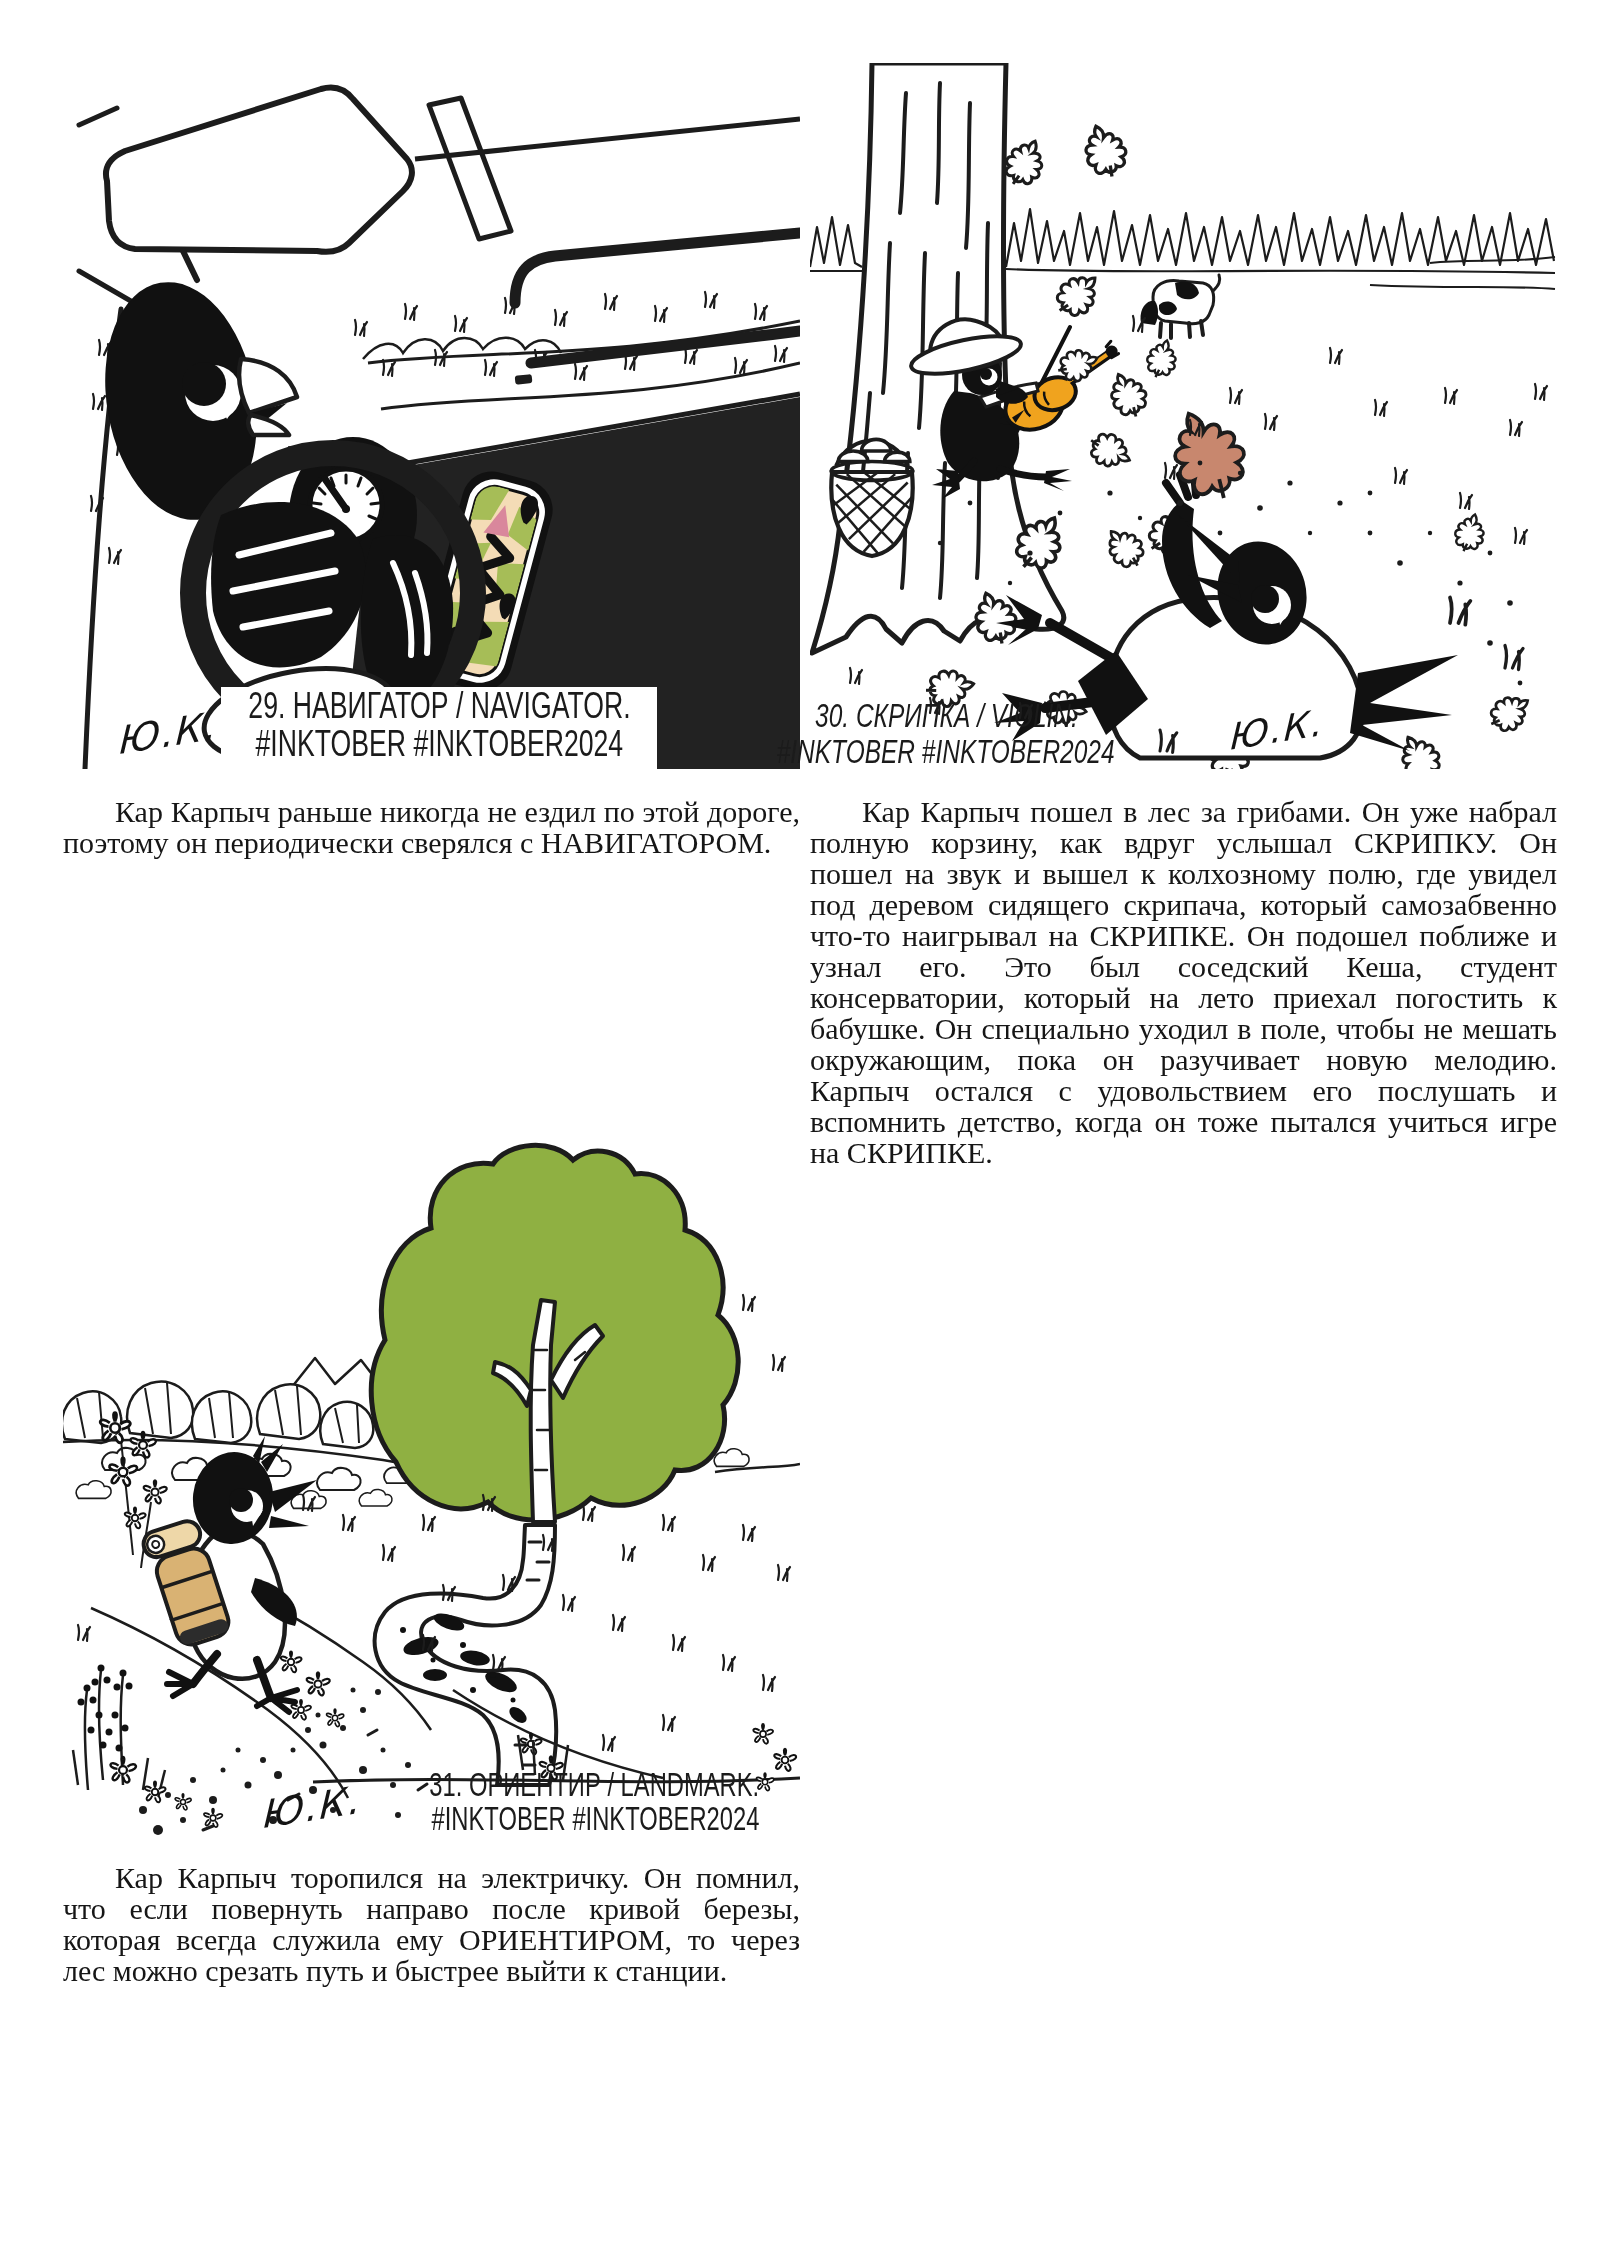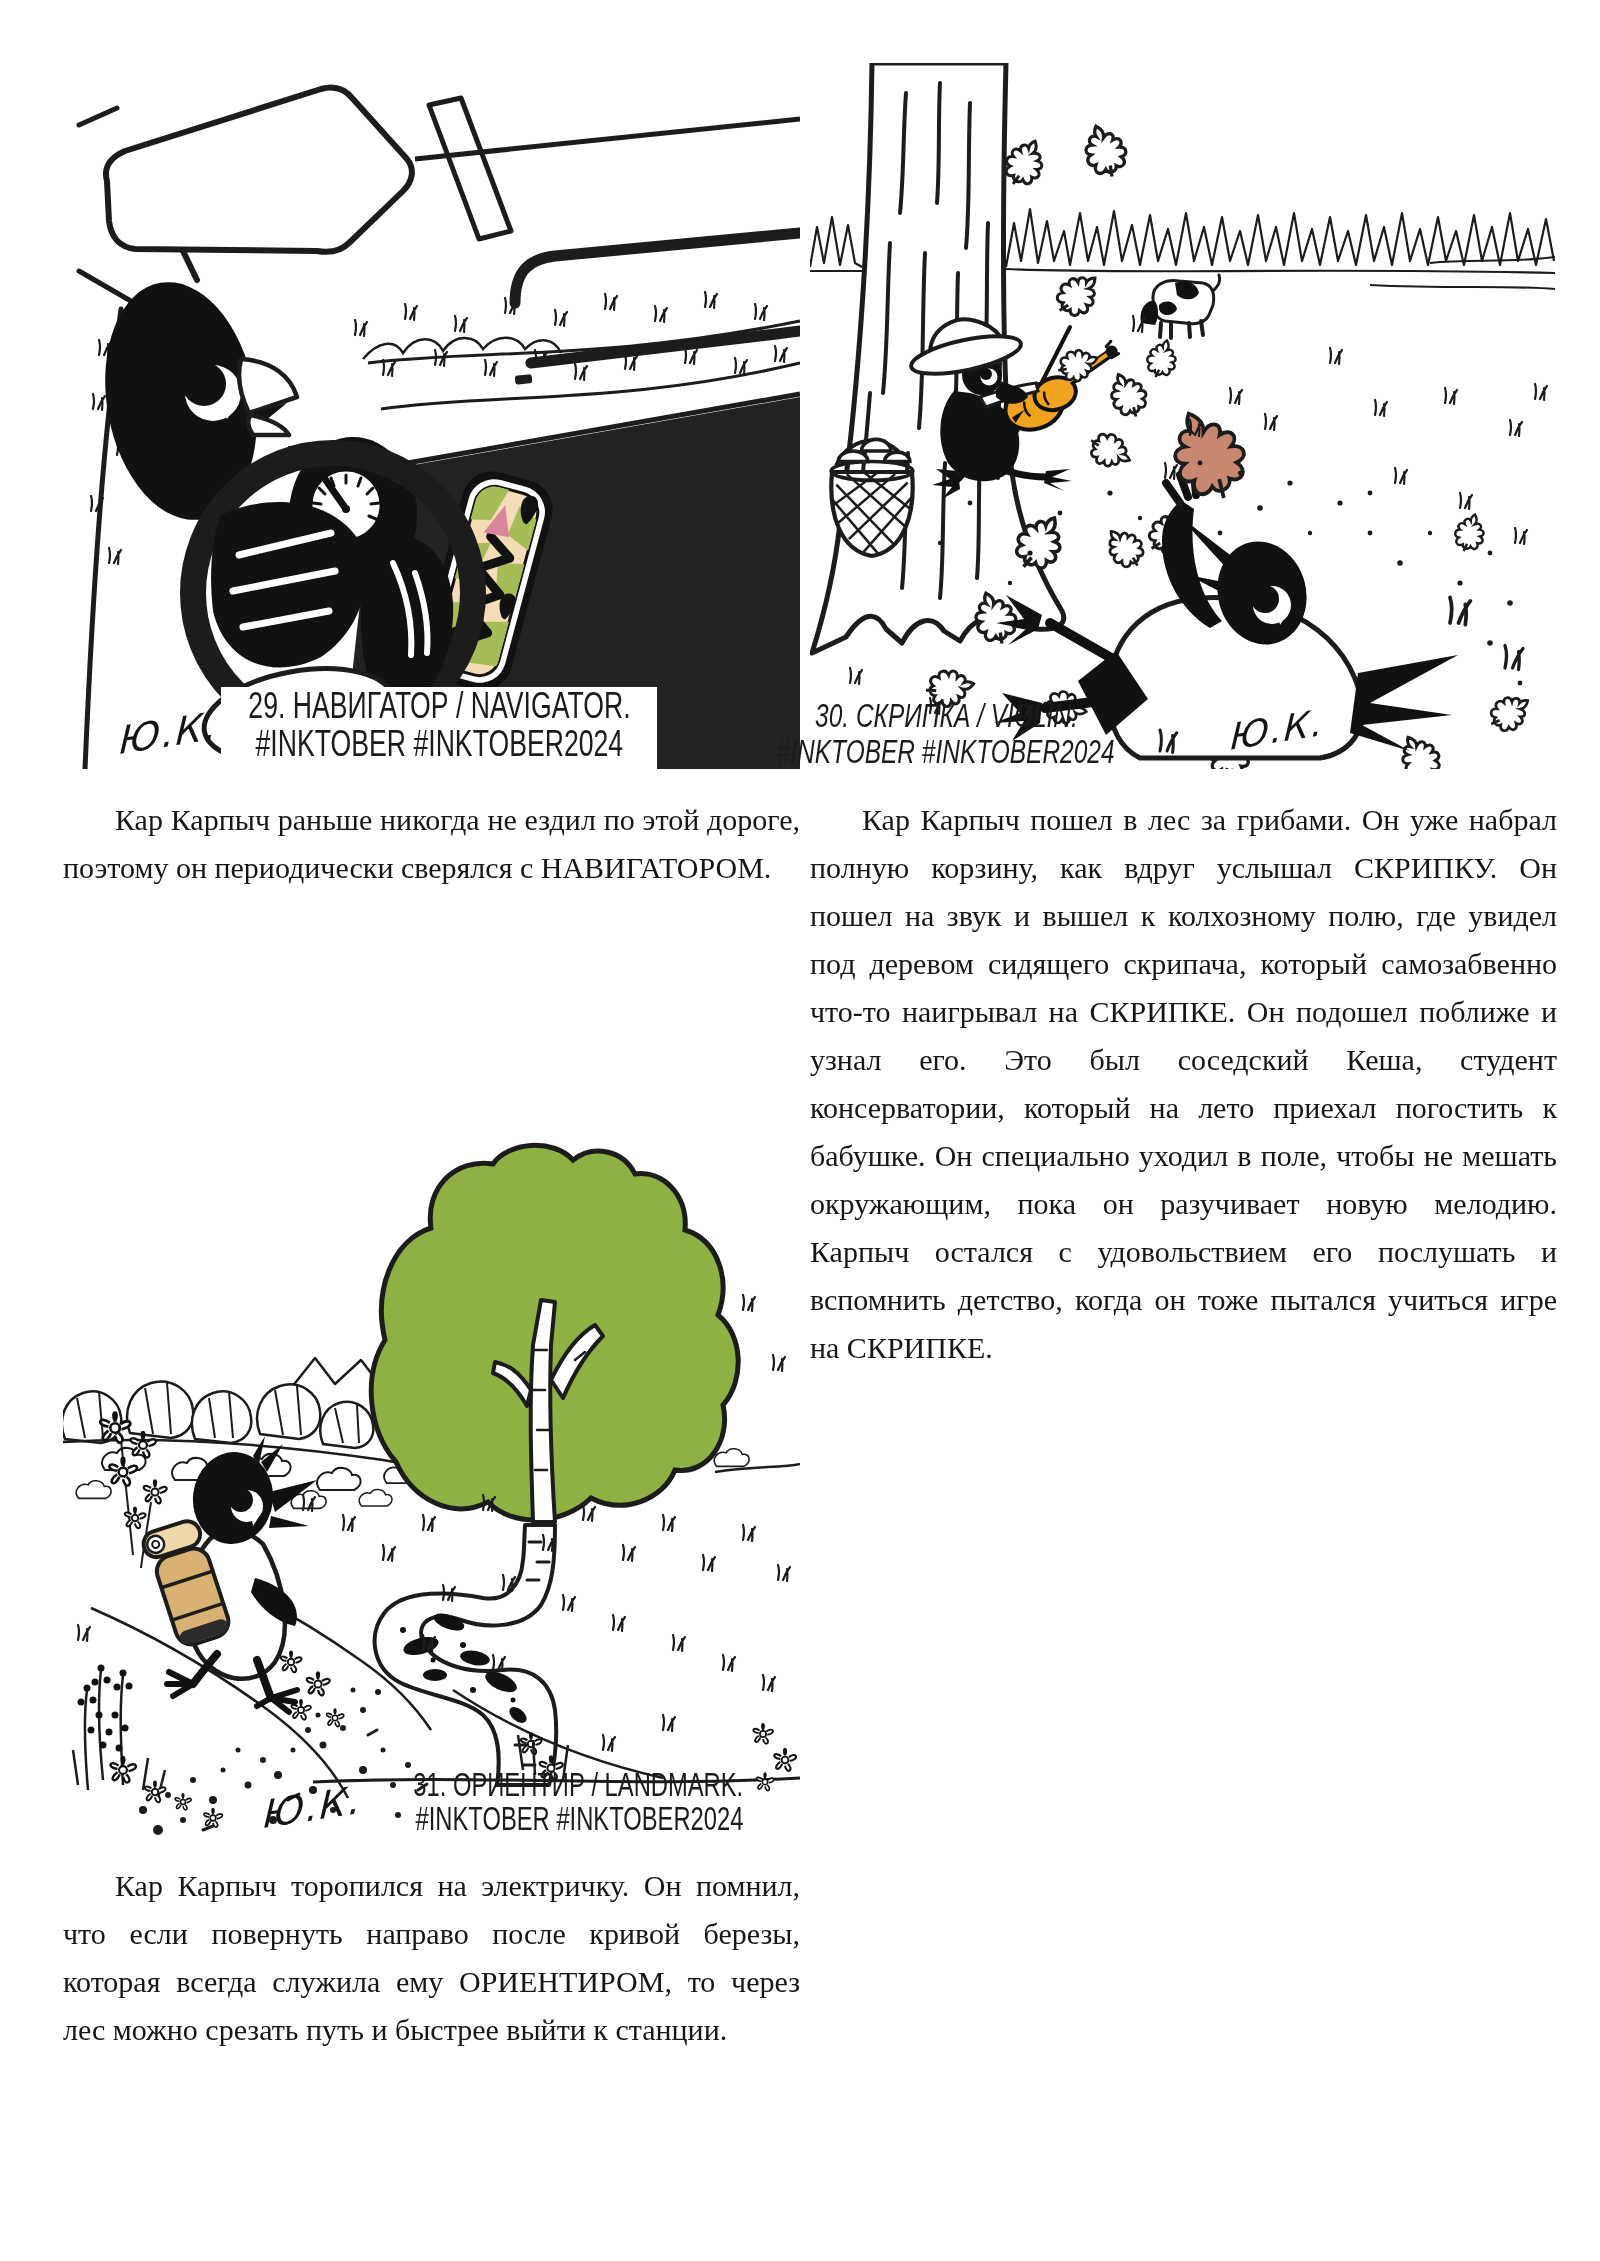--- a/index.html
+++ b/index.html
@@ -1,33 +1,33 @@
 <!DOCTYPE html>
 <html><head>
 <meta charset="utf-8">
 <style>
   html,body{margin:0;padding:0;background:#fff;}
   .page{position:relative;width:1600px;height:2261px;background:#ffffff;overflow:hidden;
         font-family:"Liberation Sans","DejaVu Sans",sans-serif;}
   .panel{position:absolute;}
   .panel svg{position:absolute;left:0;top:0;}
   .story{position:absolute;margin:0;font-family:"Liberation Serif","DejaVu Serif",serif;
-         font-size:30px;line-height:48px;color:#161616;text-align:justify;text-indent:52px;}
+         font-size:30px;line-height:31px;color:#161616;text-align:justify;text-indent:52px;}
   .cap{position:absolute;display:flex;flex-direction:column;}
   .cap-line{font-family:"Liberation Sans","DejaVu Sans",sans-serif;color:#1b1b1b;
             white-space:nowrap;transform:scaleX(.72);}
   .cap-center{align-items:center;}
   .cap-center .cap-line{transform-origin:center;}
   .cap-right{align-items:flex-end;}
   .cap-right .cap-line{transform-origin:right;}
   .cap1{left:158px;top:624px;width:436px;height:82px;background:#fff;gap:1px;}
   .cap1 .cap-line{font-size:37px;line-height:37px;}
   .cap2{left:2px;top:634px;width:268px;font-style:italic;}
   .cap2 .cap-line{font-size:34px;line-height:36px;}
-  .cap3{left:268px;top:638px;width:412px;}
+  .cap3{left:284px;top:638px;width:412px;}
   .cap3 .cap-line{font-size:33px;line-height:34px;}
   .sig{position:absolute;font-family:"DejaVu Sans",sans-serif;font-style:italic;color:#141414;
        transform:rotate(-9deg) skewX(-12deg);letter-spacing:2px;}
 </style>
 </head>
 <body>
 
 <div class="page">
 
   <section class="panel" style="left:63px;top:63px;width:737px;height:706px">

